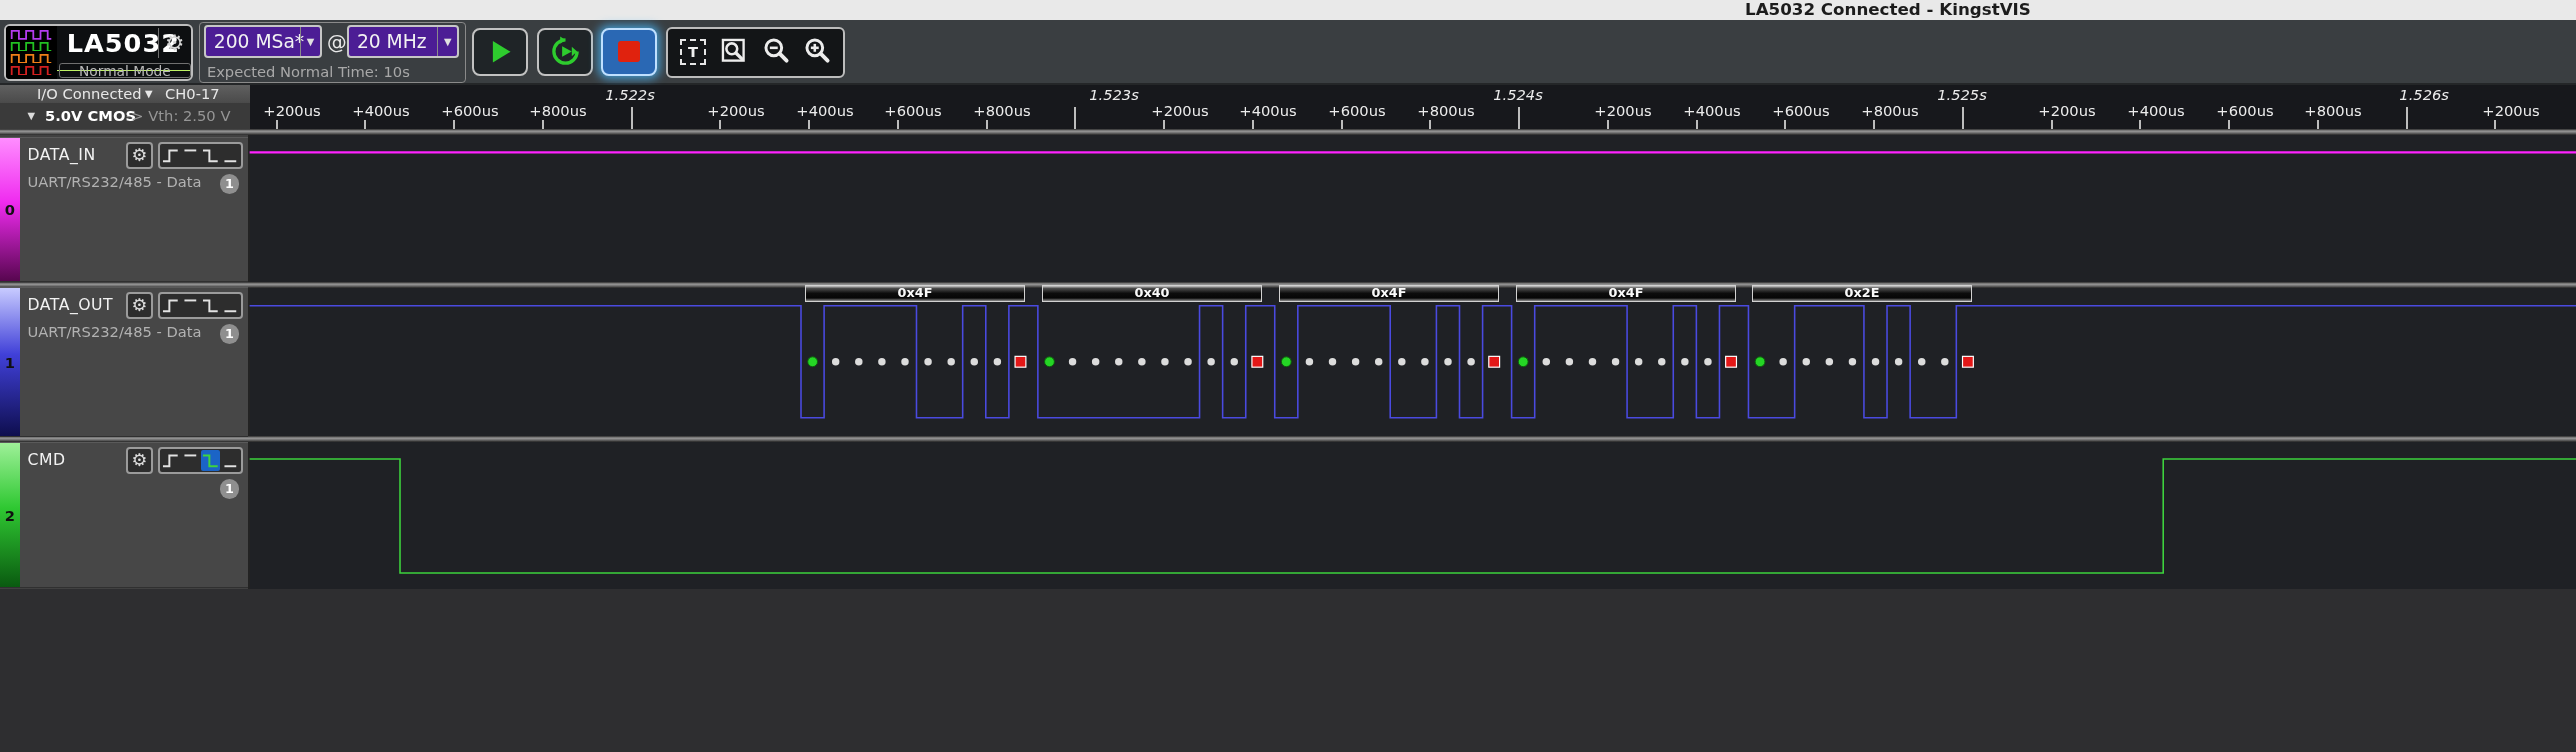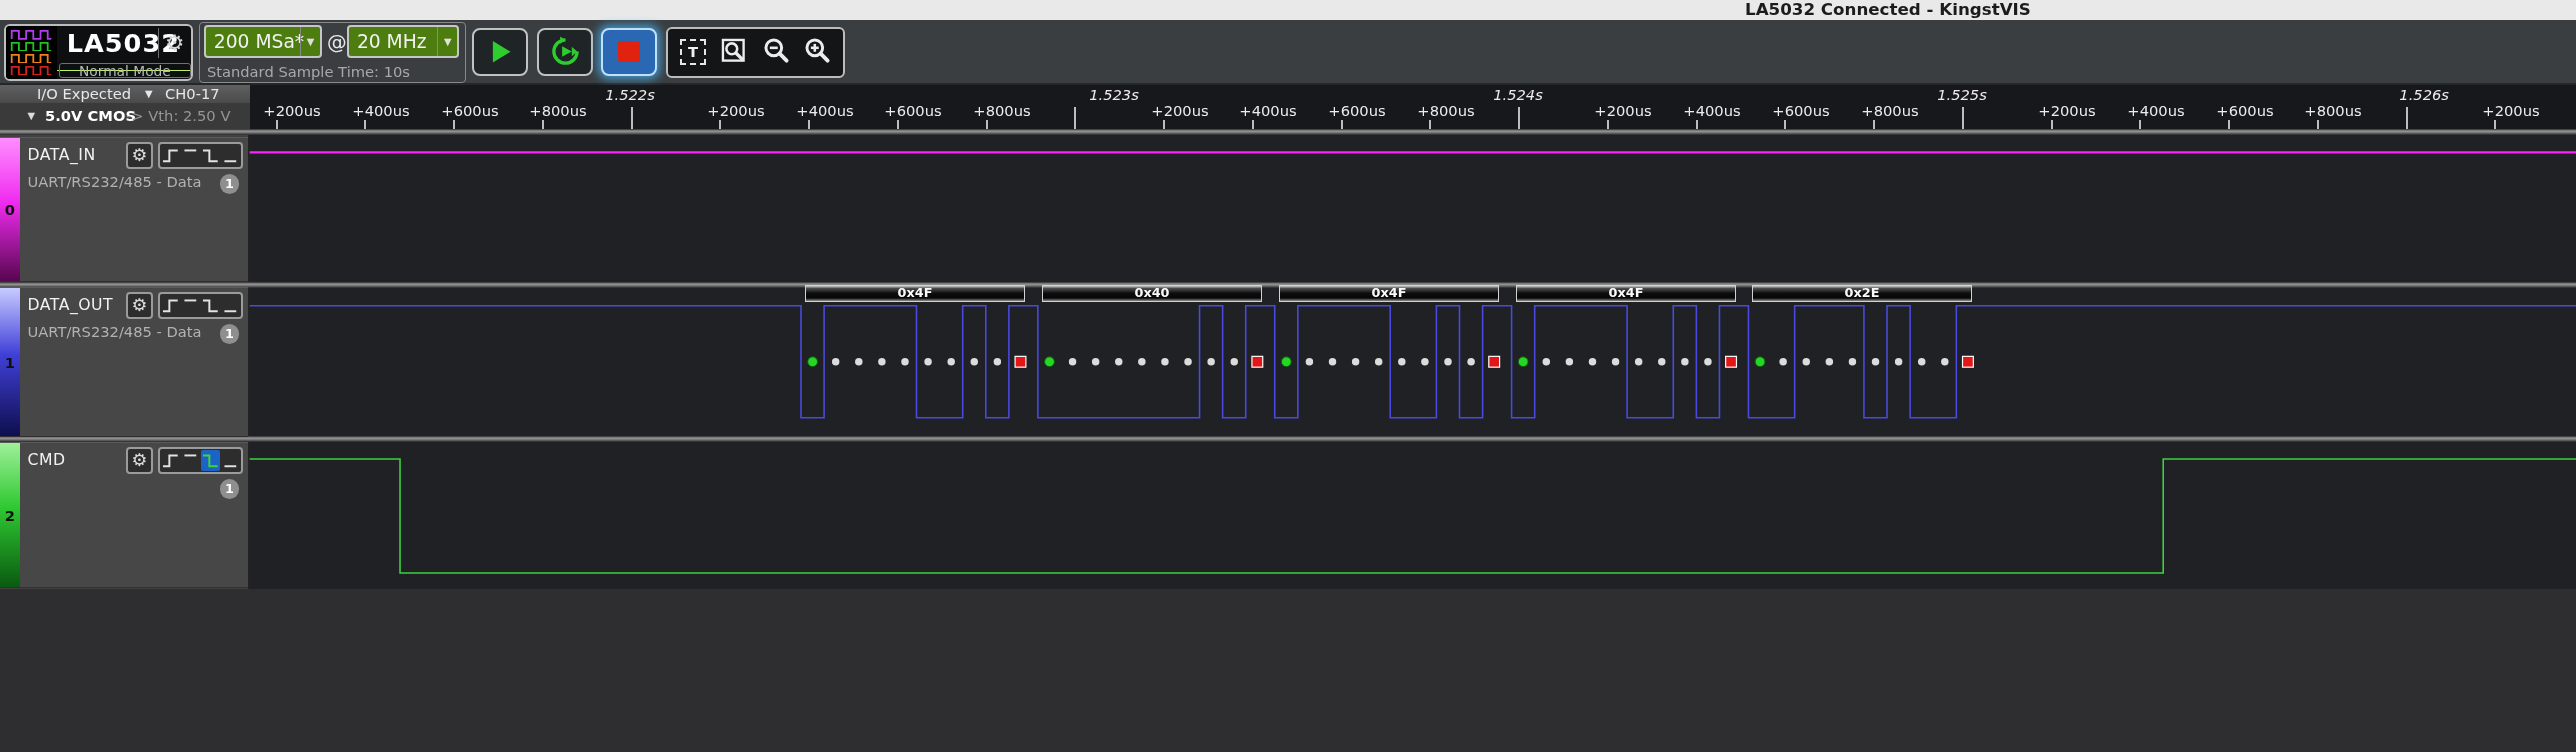--- a/index.html
+++ b/index.html
@@ -18,21 +18,21 @@
     border:2px solid #bdbdbd;border-radius:5.9px;overflow:hidden;}
   .logo{position:absolute;left:0;top:0;width:51px;height:53px;background:#000;
     display:flex;flex-direction:column;justify-content:space-evenly;padding:2px 2.9px;}
   .dev-name-row{position:absolute;left:51px;top:0;width:134px;height:45px;border-bottom:1px solid #bef264;}
   .dev-name{position:absolute;left:9.8px;top:2px;font-size:25.6px;font-weight:bold;color:#fff;letter-spacing:1px;}
   .dev-gear{position:absolute;right:3.9px;top:2.9px;width:29.5px;height:29.5px;border-left:1px solid #6f6f6f;
     color:#d4d4d4;font-size:21.6px;line-height:29.5px;text-align:center;padding-left:3.9px;}
   .dev-mode{position:absolute;left:53px;top:37px;width:132px;height:15px;border:1px solid #707070;
     border-radius:2.9px;text-align:center;font-size:13.8px;line-height:14.7px;color:#b9b9b9;}
   .acq-box{position:absolute;left:199px;top:2px;width:267px;height:61px;border:1px solid #8a8a8a;border-radius:3.9px;}
-  .select{position:absolute;top:2px;height:33px;background:#4d7c0f;border:2px solid #c6c6c6;border-radius:3.9px;
+  .select{position:absolute;top:2px;height:33px;background:#4c1d95;border:2px solid #c6c6c6;border-radius:3.9px;
     color:#f2f2f2;font-size:18.7px;}
   .select .val{position:absolute;left:7.9px;top:3.9px;white-space:nowrap;}
   .select .dd{position:absolute;right:0;top:0;width:19.7px;height:100%;border-left:1px solid #8a8a8a;
     font-size:9.8px;color:#e0e0e0;text-align:center;line-height:29.5px;}
   .sel-rate{left:3.9px;width:118px;}
   .at{position:absolute;left:127px;top:7.9px;font-size:19.7px;color:#e8e8e8;}
   .sel-freq{left:147px;width:112px;}
   .acq-caption{position:absolute;left:6.9px;top:40px;font-size:14.7px;color:#a8a8a8;white-space:nowrap;}
   .tbtn{position:absolute;top:7.9px;width:56px;height:48px;background:#1f2427;border:2px solid #c2c2c2;
     border-radius:7.9px;padding:0;display:flex;align-items:center;justify-content:center;cursor:pointer;}
@@ -123,21 +123,21 @@
     <div class="acq-box">
       <div class="select sel-rate">
         <span class="val">200 MSa*</span>
         <span class="dd">▼</span>
       </div>
       <span class="at">@</span>
       <div class="select sel-freq">
         <span class="val">20 MHz</span>
         <span class="dd">▼</span>
       </div>
-      <div class="acq-caption">Standard Sample Time: 10s</div>
+      <div class="acq-caption">Expected Normal Time: 10s</div>
     </div>
 
     <button class="tbtn play">
       <svg width="29.5" height="29.5" viewBox="0 0 30 30">
         <polygon points="8,4 26,15 8,26" fill="#2ecc2e"></polygon>
         </svg>
     </button>
     <button class="tbtn loop">
       <svg width="31" height="31" viewBox="0 0 32 32">
         <path d="M16 4 A12 12 0 1 0 28 16" stroke="#2ecc2e" stroke-width="3.4" fill="none"></path>
@@ -176,21 +176,21 @@
           <line x1="18" y1="17" x2="25" y2="24" stroke-width="4" stroke-linecap="round"></line>
           </svg>
       </div>
     </div>
   </div>
 
   <div class="panel-bg"></div>
   <div class="tracks"></div>
 
   <div class="hdr1">
-    <span class="io">I/O Expected</span>
+    <span class="io">I/O Connected</span>
     <span class="dd2">▼</span>
     <span class="rng">CH0-17</span>
   </div>
   <div class="hdr2">
     <span class="dd2">▼</span>
     <span class="volt">5.0V CMOS</span>
     <span class="vth">-&gt;  Vth:  2.50 V</span>
   </div>
 
   <div class="ruler" id="ruler">

